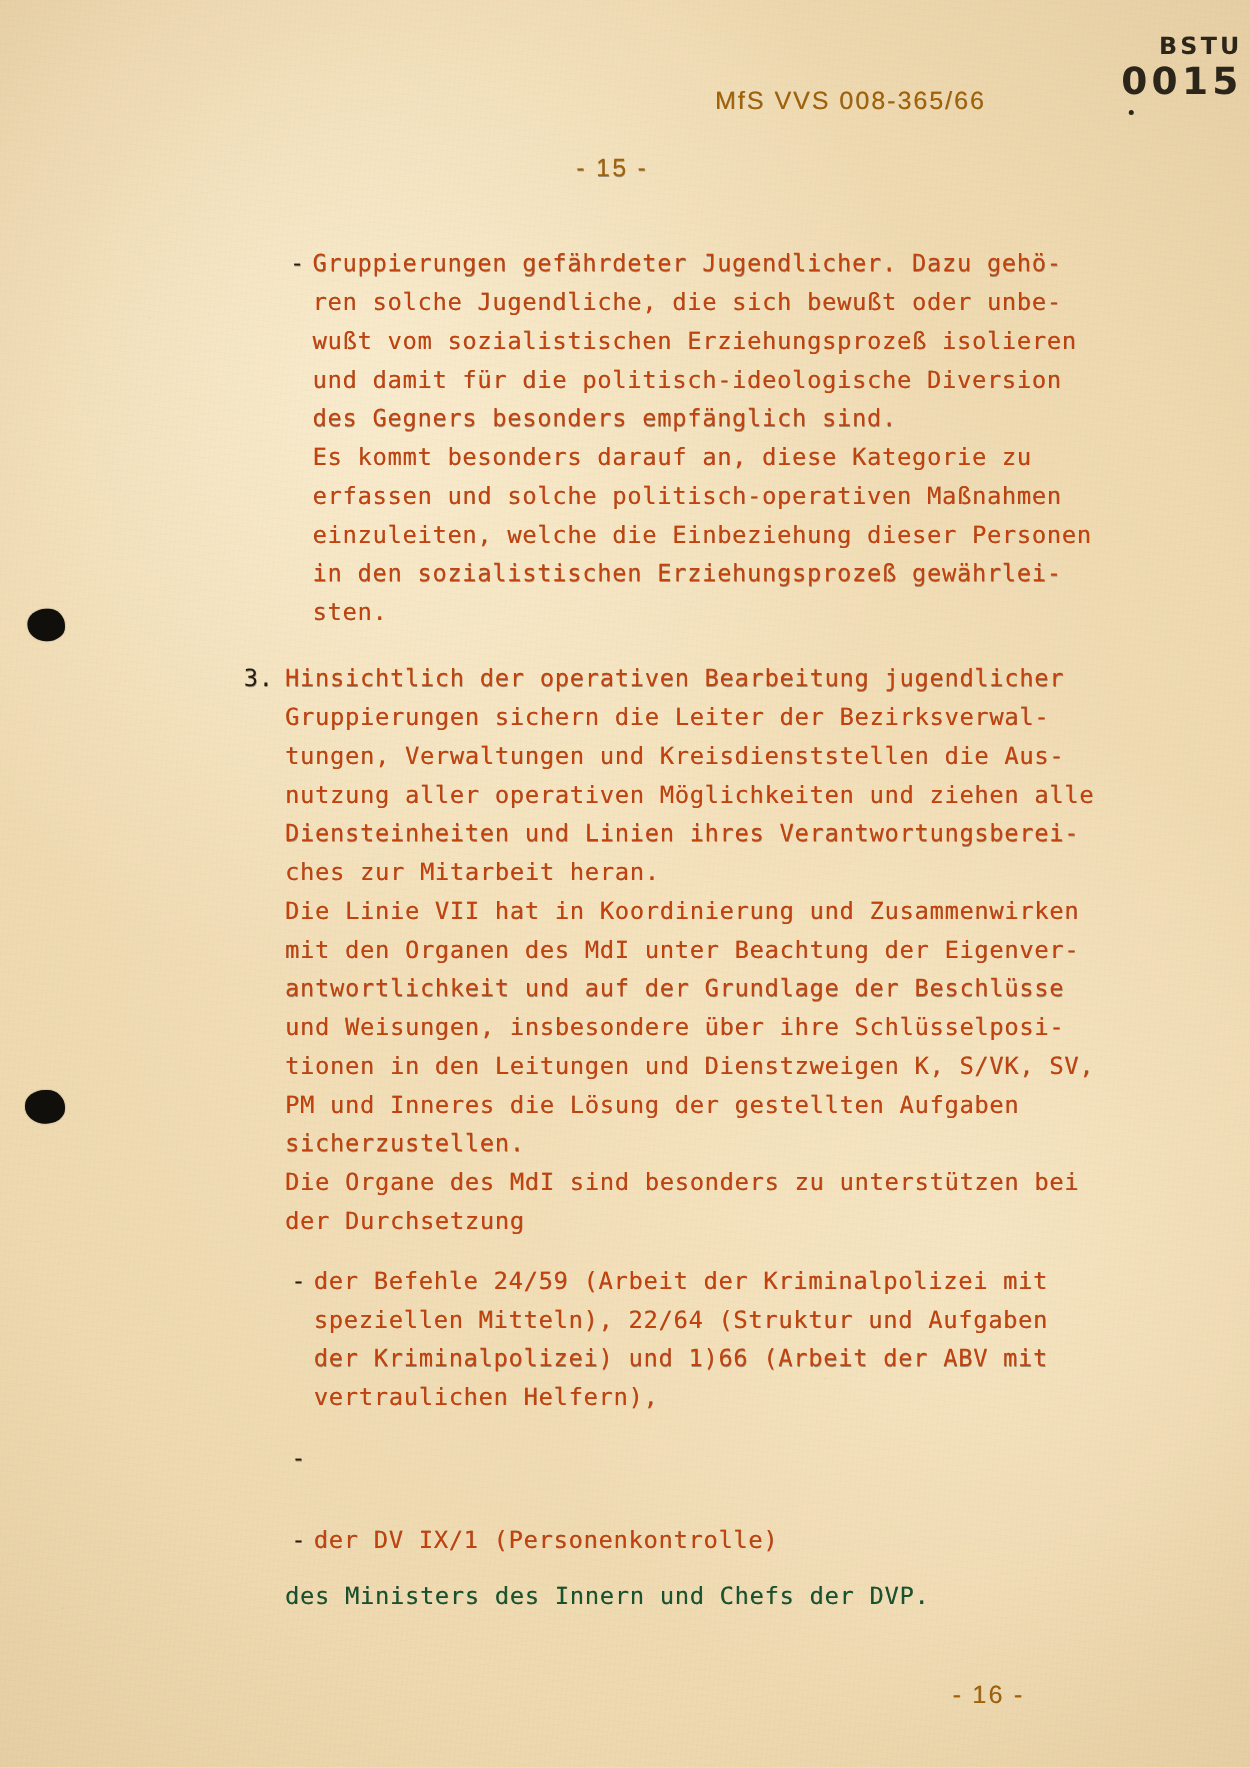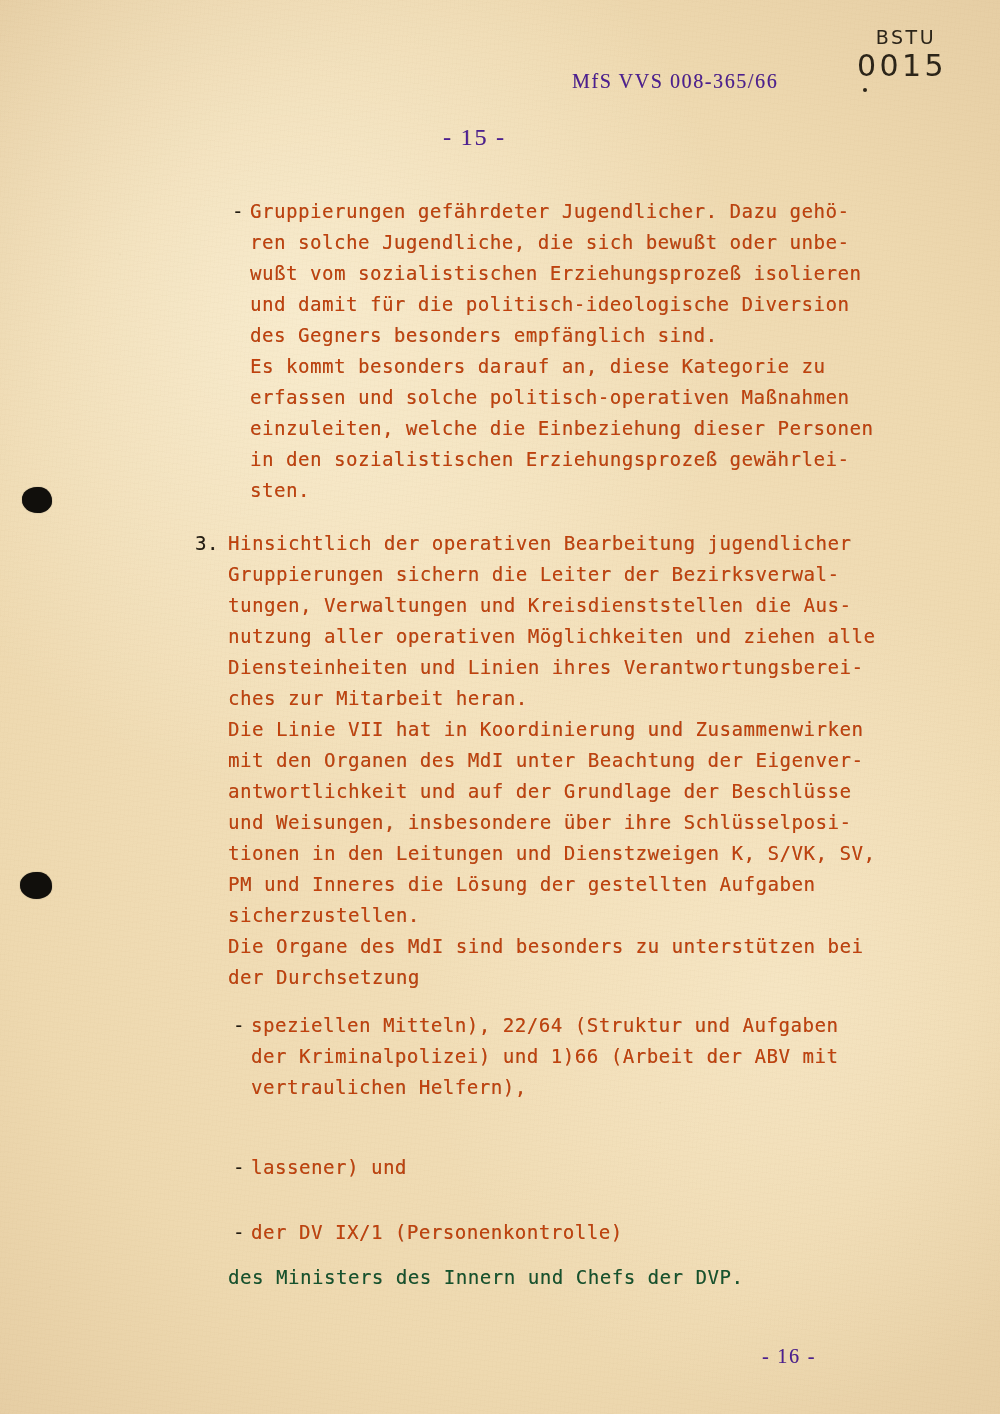--- a/index.html
+++ b/index.html
@@ -46,58 +46,59 @@
       radial-gradient(circle at 27% 62%, rgba(140,105,60,0.14) 0px, rgba(140,105,60,0) 1.3px),
       radial-gradient(circle at 66% 78%, rgba(140,105,60,0.17) 0px, rgba(140,105,60,0) 1.4px),
       radial-gradient(circle at 92% 88%, rgba(140,105,60,0.13) 0px, rgba(140,105,60,0) 1.2px),
       radial-gradient(circle at 5% 91%, rgba(140,105,60,0.15) 0px, rgba(140,105,60,0) 1.3px),
       radial-gradient(circle at 58% 45%, rgba(140,105,60,0.12) 0px, rgba(140,105,60,0) 1.1px);
   }
 
   
   .tw {
     position: absolute;
-    color: #4c1d95;
-    font-family: Liberation Serif, serif;
+    color: #a16207;
+    font-family: Liberation Sans, sans-serif;
     font-size: 19px;
     letter-spacing: 0.6px;
     white-space: pre;
     text-shadow: 0.3px 0.3px 0 rgba(40,30,18,0.42);
   }
 
   #header-ref {
     left: 572px;
     top: 70px;
     font-size: 20px;
     letter-spacing: 1.6px;
   }
 
   #page-number-top {
-    left: 443px;
+    left: 461px;
     top: 124px;
-    font-size: 24px;
+    font-size: 20px;
     letter-spacing: 1.8px;
   }
 
   #page-number-bottom {
     left: 762px;
     top: 1345px;
     font-size: 20px;
     letter-spacing: 1.8px;
   }
 
   
   #archive-stamp {
     position: absolute;
-    left: 857px;
+    left: 897px;
     top: 28px;
     color: #2c2519;
     font-family: "DejaVu Sans", sans-serif;
-    text-align: center;
+    text-align: right;
     line-height: 1;
+    font-weight: bold;
   }
   #archive-stamp .st-label {
     font-size: 19px;
     letter-spacing: 2.6px;
     display: block;
     margin-left: 8px;
   }
   #archive-stamp .st-number {
     font-size: 30px;
     letter-spacing: 3.4px;
@@ -182,26 +183,26 @@
   <span class="body"><span class="line">Gruppierungen gefährdeter Jugendlicher. Dazu gehö-</span><span class="line">ren solche Jugendliche, die sich bewußt oder unbe-</span><span class="line">wußt vom sozialistischen Erziehungsprozeß isolieren</span><span class="line">und damit für die politisch-ideologische Diversion</span><span class="line">des Gegners besonders empfänglich sind.</span><span class="line">Es kommt besonders darauf an, diese Kategorie zu</span><span class="line">erfassen und solche politisch-operativen Maßnahmen</span><span class="line">einzuleiten, welche die Einbeziehung dieser Personen</span><span class="line">in den sozialistischen Erziehungsprozeß gewährlei-</span><span class="line">sten.</span></span>
 </div>
 
 <div class="item" id="section-3" style="left:195px; top:528px; width:740px;">
   <span class="marker" style="width:33px;">3.</span>
   <span class="body"><span class="line">Hinsichtlich der operativen Bearbeitung jugendlicher</span><span class="line">Gruppierungen sichern die Leiter der Bezirksverwal-</span><span class="line">tungen, Verwaltungen und Kreisdienststellen die Aus-</span><span class="line">nutzung aller operativen Möglichkeiten und ziehen alle</span><span class="line">Diensteinheiten und Linien ihres Verantwortungsberei-</span><span class="line">ches zur Mitarbeit heran.</span><span class="line">Die Linie VII hat in Koordinierung und Zusammenwirken</span><span class="line">mit den Organen des MdI unter Beachtung der Eigenver-</span><span class="line">antwortlichkeit und auf der Grundlage der Beschlüsse</span><span class="line">und Weisungen, insbesondere über ihre Schlüsselposi-</span><span class="line">tionen in den Leitungen und Dienstzweigen K, S/VK, SV,</span><span class="line">PM und Inneres die Lösung der gestellten Aufgaben</span><span class="line">sicherzustellen.</span><span class="line">Die Organe des MdI sind besonders zu unterstützen bei</span><span class="line">der Durchsetzung</span></span>
 </div>
 
 <div class="item" id="directive-item-0" style="left:233px; top:1010px; width:700px;">
   <span class="marker" style="width:18px;">-</span>
-  <span class="body"><span class="line">speziellen Mitteln), 22/64 (Struktur und Aufgaben</span><span class="line">der Kriminalpolizei) und 1)66 (Arbeit der ABV mit</span><span class="line">vertraulichen Helfern),</span></span>
+  <span class="body"><span class="line">der Befehle 24/59 (Arbeit der Kriminalpolizei mit</span><span class="line">speziellen Mitteln), 22/64 (Struktur und Aufgaben</span><span class="line">der Kriminalpolizei) und 1)66 (Arbeit der ABV mit</span><span class="line">vertraulichen Helfern),</span></span>
 </div>
 
 <div class="item" id="directive-item-1" style="left:233px; top:1152px; width:700px;">
   <span class="marker" style="width:18px;">-</span>
-  <span class="body"><span class="line">lassener) und</span></span>
+  <span class="body"></span>
 </div>
 
 <div class="item" id="directive-item-2" style="left:233px; top:1217px; width:700px;">
   <span class="marker" style="width:18px;">-</span>
   <span class="body"><span class="line">der DV IX/1 (Personenkontrolle)</span></span>
 </div>
 
 <div class="block" id="closing-line" style="left:228px; top:1262px;">des Ministers des Innern und Chefs der DVP.</div>
 
 <div class="tw" id="page-number-bottom">- 16 -</div>

